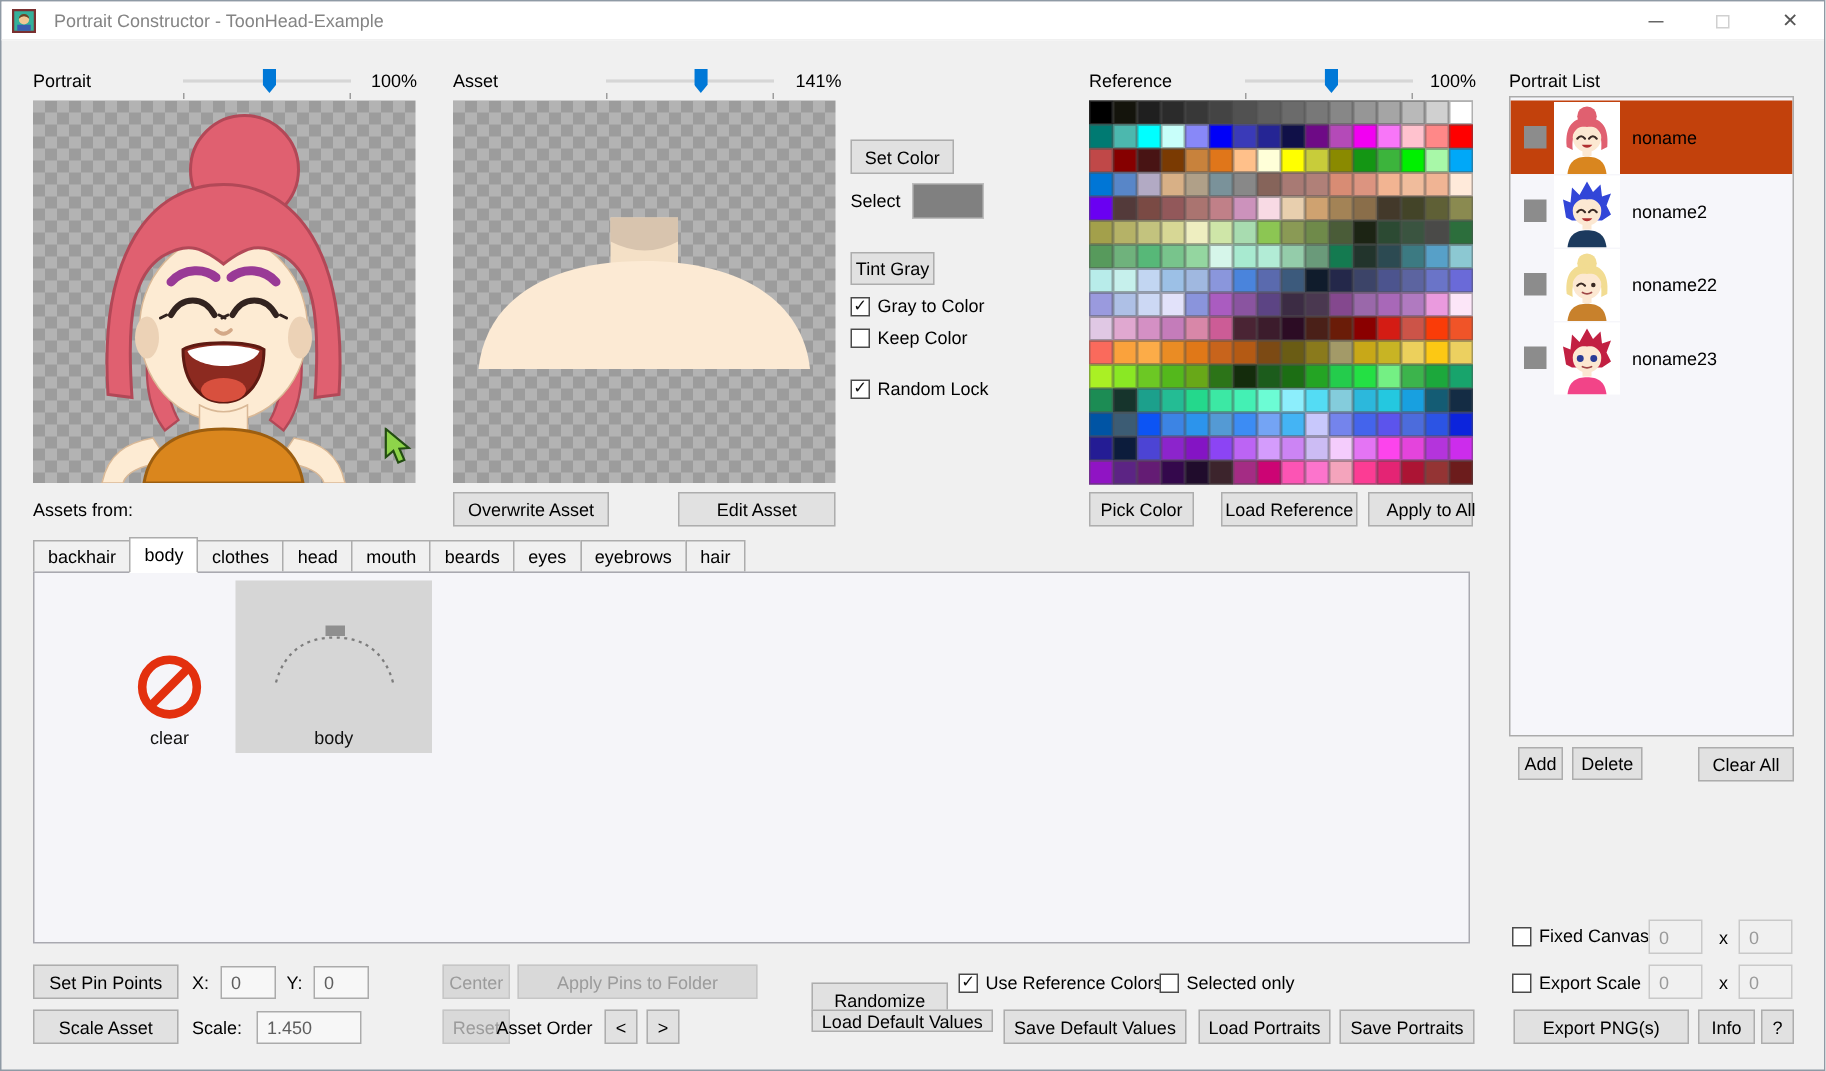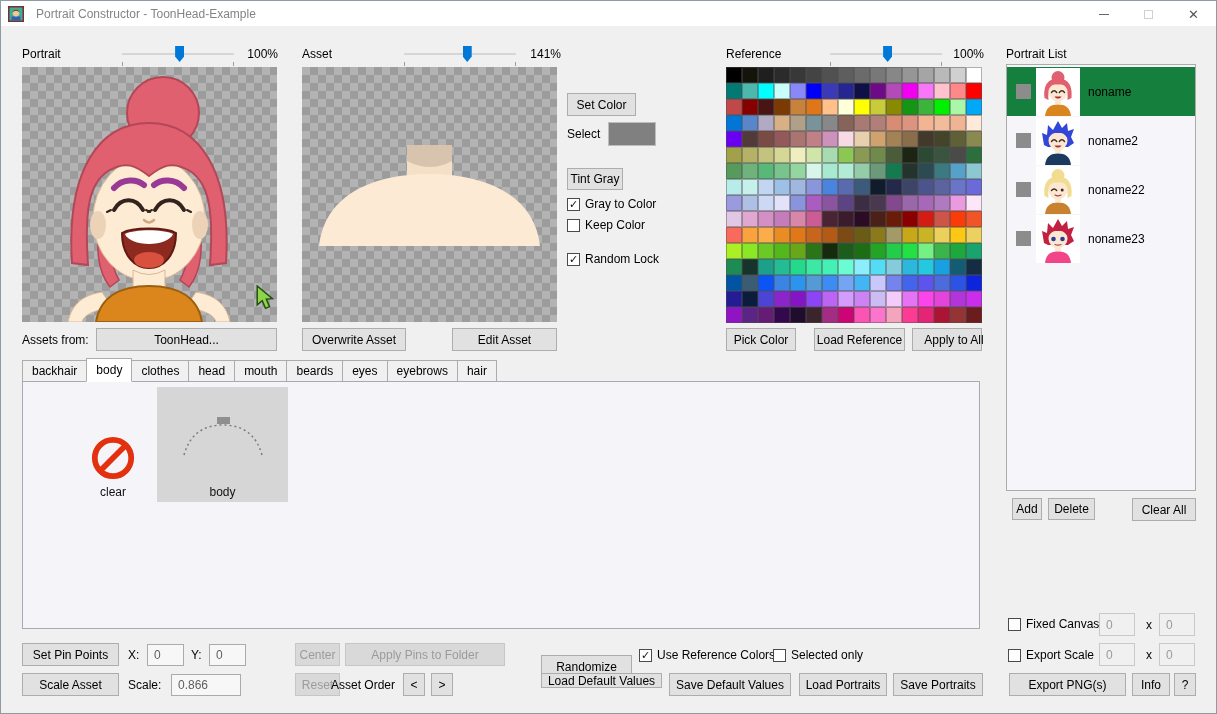--- a/index.html
+++ b/index.html
@@ -24,21 +24,21 @@
   .canvas{position:absolute;width:255px;height:255px;overflow:hidden;}
   .btn{position:absolute;background:#e1e1e1;border:1px solid #adadad;color:#000;font-size:12px;display:flex;align-items:center;justify-content:center;white-space:nowrap;}
   .btn.disabled{background:#d9d9d9;border-color:#c6c6c6;color:#9b9b9b;margin-left:48px;}
   .swatch{position:absolute;border:1px solid #bdbdbd;}
   .cb{position:absolute;display:flex;align-items:center;gap:5px;font-size:12px;white-space:nowrap;}
   .cb .box{width:13px;height:13px;background:#fff;border:1px solid #4a4a4a;display:flex;align-items:center;justify-content:center;font-size:11px;line-height:1;color:#101010;flex:none;}
   .palette{position:absolute;left:725px;top:66px;width:256px;height:256px;display:grid;grid-template-columns:repeat(16,1fr);grid-template-rows:repeat(16,1fr);background:#777;}
   .palette .cell{outline:1px solid rgba(80,80,80,.45);outline-offset:-1px;}
   .listbox{position:absolute;left:1005px;top:63px;width:190px;height:427px;background:#f6f6fa;border:1px solid #ababab;padding-top:2px;overflow:hidden;}
   .pl-item{height:49px;display:flex;align-items:center;}
-  .pl-item.selected{background:#15803d;}
+  .pl-item.selected{background:#c2410c;}
   .pl-check{width:15px;height:15px;background:#8c8c8c;margin-left:9px;flex:none;}
   .pl-avatar{width:44px;height:48px;background:#ffffff;margin-left:5px;display:flex;align-items:flex-end;justify-content:center;flex:none;}
   .pl-name{margin-left:8px;font-size:12px;color:#000;}
   .field{position:absolute;background:#f7f7f7;border:1px solid #ababab;color:#5f5f5f;font-size:12px;display:flex;align-items:center;padding:0 6px;}
   .field.dim{background:#f0f0f0;border-color:#c9c9c9;color:#9a9a9a;}
   .tabbar{position:absolute;left:21px;top:357px;height:24px;display:flex;align-items:flex-end;}
   .tab{height:22px;padding:0 9px;display:flex;align-items:center;font-size:12px;background:#f0f0f0;border:1px solid #acacac;margin-right:-1px;position:relative;}
   .tab.active{background:#ffffff;height:24px;border-bottom-color:#ffffff;z-index:3;}
   .asset-panel{position:absolute;left:21px;top:380px;width:958px;height:248px;background:#f5f5f9;border:1px solid #a9a9b0;}
   .grid-item{position:absolute;display:flex;flex-direction:column;align-items:center;justify-content:flex-end;}
@@ -516,21 +516,20 @@
 
   <div class="cb" style="left:1007px;top:647px;">
     <span class="box"></span>
     <span>Export Scale</span>
   </div>
   <div class="field dim" style="left:1098px;top:642px;width:36px;height:23px;">0</div>
   <span class="lbl" style="left:1145px;top:647px;">x</span>
   <div class="field dim" style="left:1158px;top:642px;width:36px;height:23px;">0</div>
 
   <span class="lbl" style="left:21px;top:332px;">Assets from:</span>
-  <div class="btn" style="left:95px;top:327px;width:181px;height:23px;">ToonHead...</div>
   <div class="btn" style="left:301px;top:327px;width:104px;height:23px;">Overwrite Asset</div>
   <div class="btn" style="left:451px;top:327px;width:105px;height:23px;">Edit Asset</div>
 
   <div class="tabbar">
       <div class="tab">backhair</div>
       <div class="tab active">body</div>
       <div class="tab">clothes</div>
       <div class="tab">head</div>
       <div class="tab">mouth</div>
       <div class="tab">beards</div>
@@ -559,21 +558,21 @@
   <div class="btn" style="left:21px;top:642px;width:97px;height:23px;">Set Pin Points</div>
   <span class="lbl" style="left:127px;top:647px;">X:</span>
   <div class="field" style="left:146px;top:643px;width:37px;height:22px;">0</div>
   <span class="lbl" style="left:190px;top:647px;">Y:</span>
   <div class="field" style="left:208px;top:643px;width:37px;height:22px;">0</div>
   <div class="btn disabled" style="left:246px;top:642px;width:45px;height:23px;">Center</div>
   <div class="btn disabled" style="left:296px;top:642px;width:160px;height:23px;">Apply Pins to Folder</div>
 
   <div class="btn" style="left:21px;top:672px;width:97px;height:23px;">Scale Asset</div>
   <span class="lbl" style="left:127px;top:677px;">Scale:</span>
-  <div class="field" style="left:170px;top:673px;width:70px;height:22px;">0.866</div>
+  <div class="field" style="left:170px;top:673px;width:70px;height:22px;">1.450</div>
   <div class="btn disabled" style="left:246px;top:672px;width:45px;height:23px;">Reset</div>
   <span class="lbl" style="left:330px;top:677px;">Asset Order</span>
   <div class="btn" style="left:402px;top:672px;width:22px;height:23px;">&lt;</div>
   <div class="btn" style="left:430px;top:672px;width:22px;height:23px;">&gt;</div>
 
   <div class="btn" style="left:540px;top:654px;width:91px;height:23px;text-align:center;">Randomize</div>
   <div class="cb" style="left:638px;top:647px;">
     <span class="box">✓</span>
     <span>Use Reference Colors</span>
   </div>

